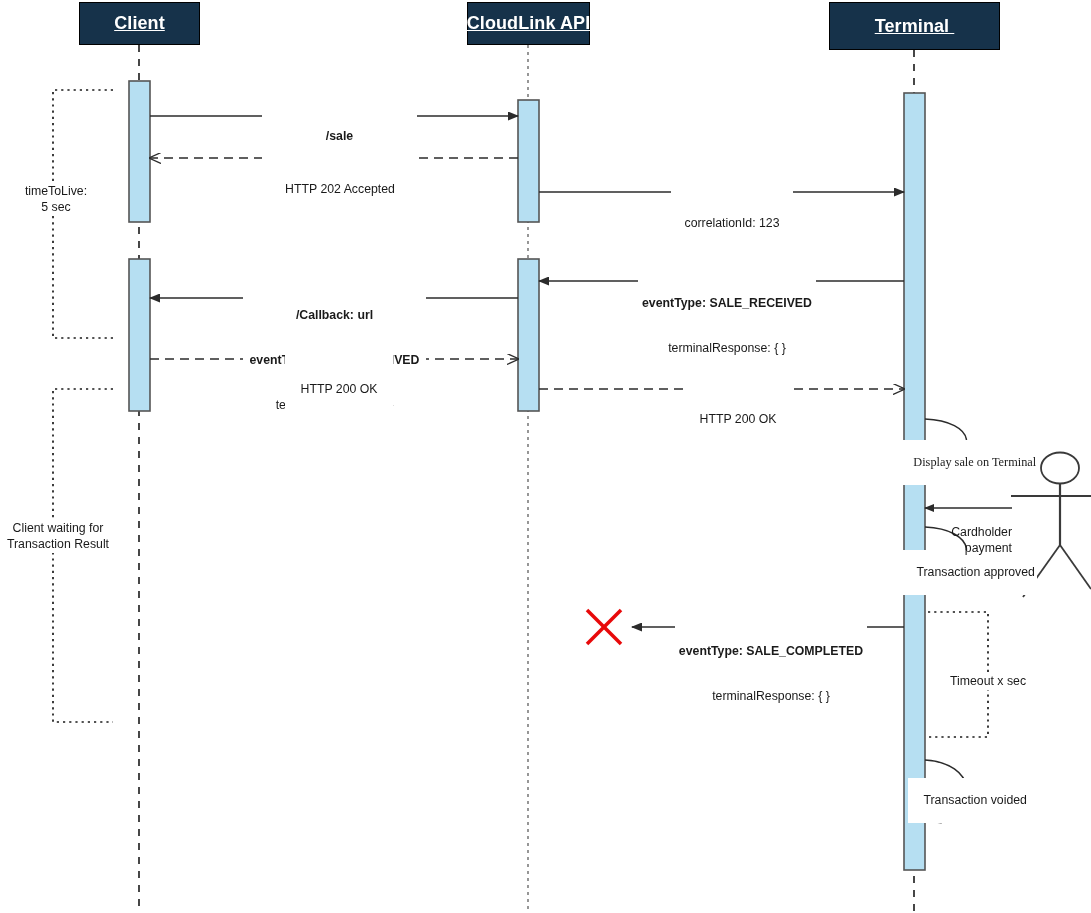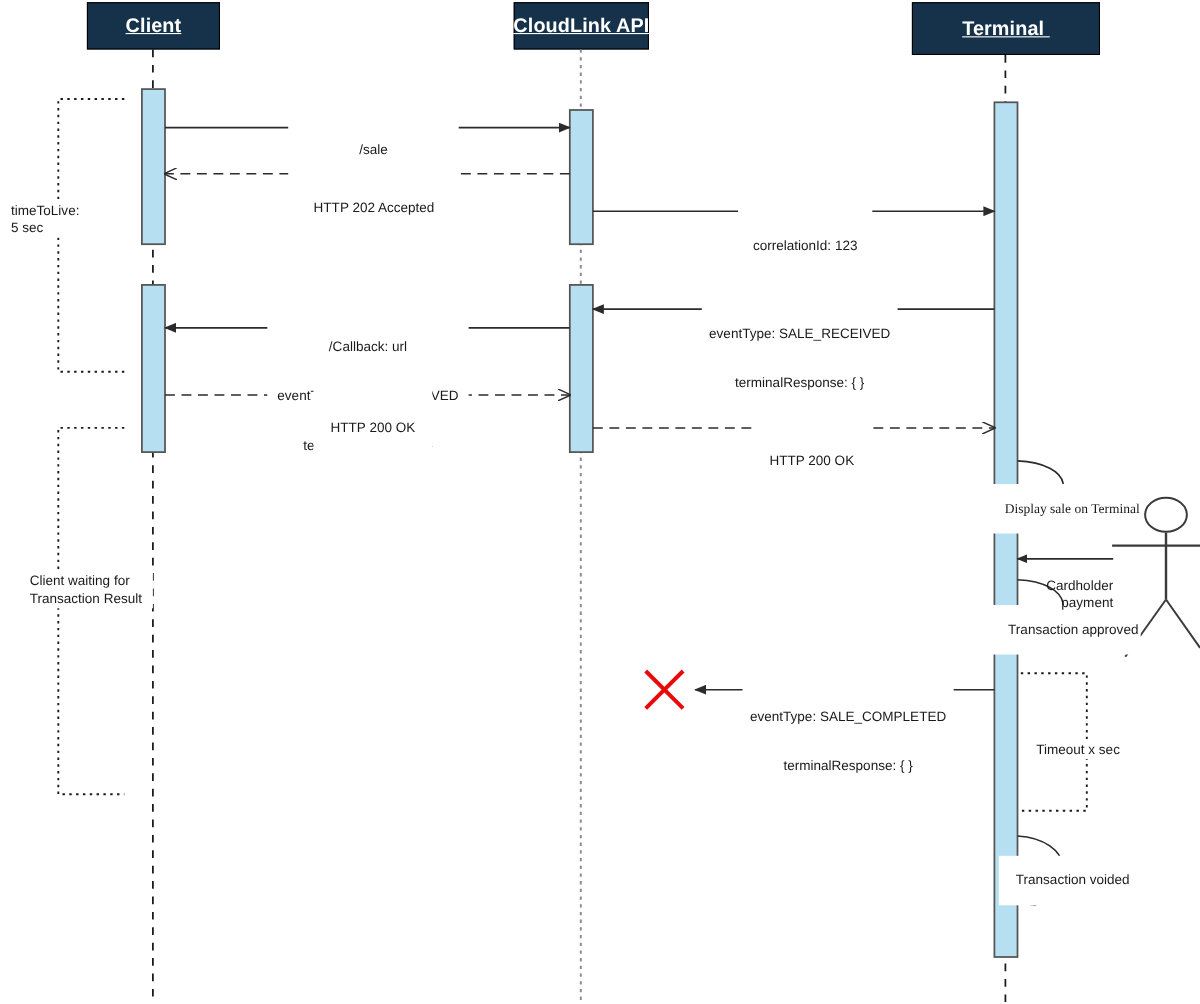--- a/index.html
+++ b/index.html
@@ -48,42 +48,42 @@
     text-align: center;
     font-size: 12.3px;
     color: #1a1a1a;
     line-height: 15px;
     white-space: pre;
     background: #ffffff;
     padding: 0 3px;
     box-sizing: border-box;
   }
   .msg-label .b {
-    font-weight: normal;
+    font-weight: bold;
   }
   .note-label {
     position: absolute;
     text-align: right;
     font-size: 12.3px;
     color: #1a1a1a;
     line-height: 16px;
     white-space: pre;
   }
   .selfloop-label {
     position: absolute;
     font-size: 12.3px;
     color: #1a1a1a;
     line-height: 15px;
     white-space: pre;
     background: #ffffff;
     padding: 0 2px;
   }
   .bracket-label {
     position: absolute;
-    text-align: left;
+    text-align: center;
     font-size: 12.3px;
     color: #1a1a1a;
     line-height: 16px;
     white-space: pre;
     background: #ffffff;
     padding: 1px 2px;
   }
 </style>
 </head>
 <body>
@@ -267,18 +267,18 @@
   </div>
 
   <div class="note-label" style="left:930px; top:492px; width:82px;">
     <div style="white-space:pre-line;">Cardholder
 payment</div>
   </div>
 
   <div class="bracket-label" style="left:8px; top:182px; width:92px; white-space:pre-line;">timeToLive:
 5 sec</div>
 
-  <div class="bracket-label" style="left:1px; top:519px; width:110px; white-space:pre-line;margin-left:24px;">Client waiting for
+  <div class="bracket-label" style="left:1px; top:519px; width:110px; white-space:pre-line;">Client waiting for
 Transaction Result</div>
 
   <div class="bracket-label" style="left:940px; top:672px; width:92px; white-space:pre-line;">Timeout x sec</div>
 
 </div>
 
 </body></html>

